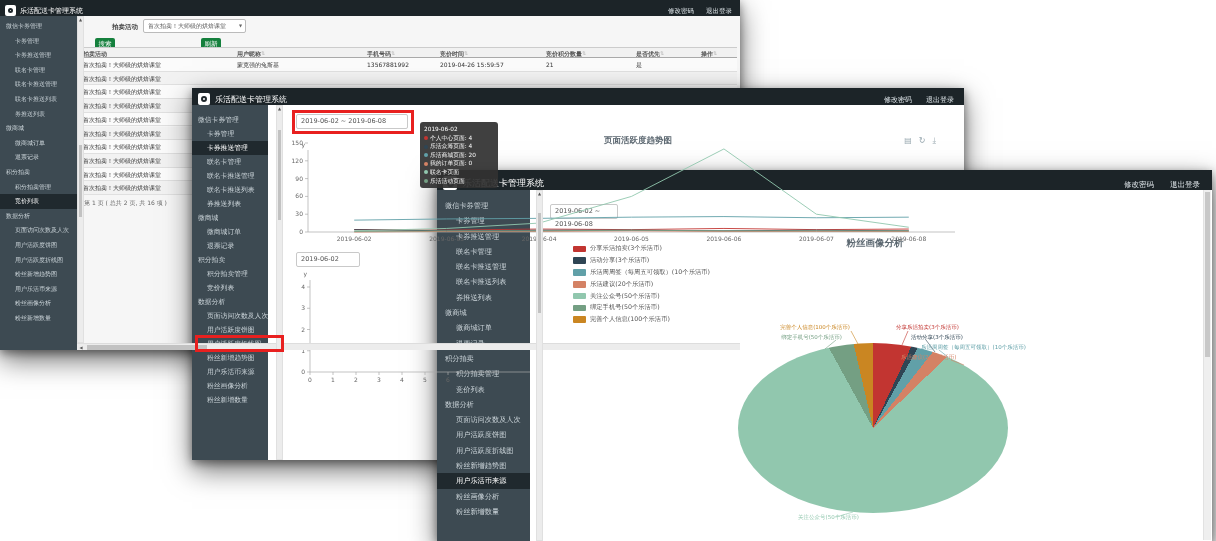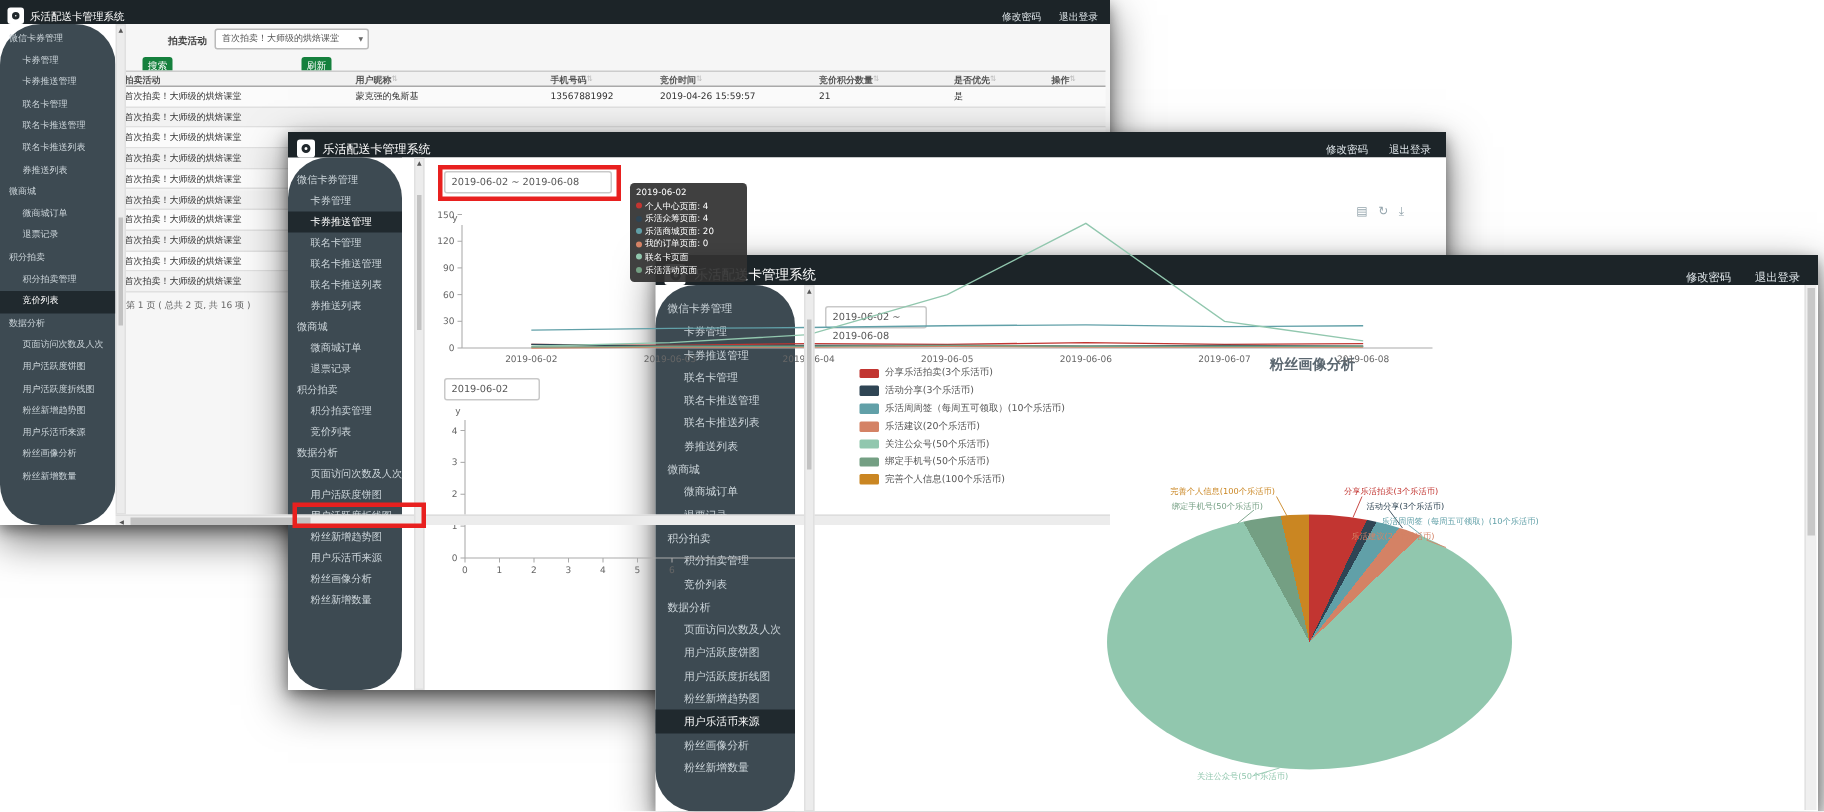--- a/index.html
+++ b/index.html
@@ -5,21 +5,21 @@
   html,body{margin:0;padding:0;background:#fff;}
   *{box-sizing:border-box;font-family:"DejaVu Sans",sans-serif;}
   #stage{position:relative;width:1216px;height:541px;overflow:hidden;background:#fff;}
   .window{position:absolute;background:#fff;box-shadow:0 10px 26px rgba(0,0,0,.55),0 3px 9px rgba(0,0,0,.42);}
   .hdr{position:absolute;left:0;top:0;right:0;background:#1c2428;display:flex;align-items:flex-end;}
   .logo{background:#fff;border-radius:2px;display:flex;align-items:center;justify-content:center;flex:0 0 auto;}
   .logo i{display:block;border:2px solid #20282c;border-radius:50%;}
   .hdr-title{color:#fff;white-space:nowrap;}
   .hdr-links{margin-left:auto;display:flex;color:#dde4e8;}
   .hdr-links span{cursor:pointer;white-space:nowrap;}
-  .sidebar{position:absolute;background:#3d4a52;overflow:visible;border-radius:27px;}
+  .sidebar{position:absolute;background:#3d4a52;overflow:visible;}
   .sb-row{position:relative;color:#ccd5da;white-space:nowrap;cursor:pointer;}
   .sb-row.sel{background:#20292e;color:#fff;}
   .sb-row.annotated::after{content:'';position:absolute;left:3px;right:-16px;top:-2px;bottom:-1px;border:3px solid #e8201f;z-index:9;}
   .content{position:absolute;background:#fff;overflow:hidden;}
   .cstrip{position:absolute;background:#ececec;border:1px solid #e0e0e0;z-index:5;}
   .cstrip .arr{position:absolute;top:0;left:0;right:0;text-align:center;font-size:4px;color:#555;line-height:6px;}
   .cstrip .thumb{position:absolute;left:1px;right:1px;background:#c2c2c2;}
   
   .w1{left:0;top:0;width:740px;height:350px;}
   .w1 .hdr{height:16px;padding:0 8px 0 5px;}
@@ -228,20 +228,21 @@
         <div class="sb-row item">粉丝画像分析</div>
         <div class="sb-row item">粉丝新增数量</div>
       </div>
     <div class="content">
       <div class="cstrip vstrip">
         <span class="arr">▲</span>
         <span class="thumb" style="top:24px;height:90px;"></span>
       </div>
       <div class="redbox" style="left:24px;top:5px;width:122px;height:24px;"></div>
       <span class="date-input" style="left:28px;top:9px;width:112px;height:15px;">2019-06-02 ~ 2019-06-08</span>
+      <div class="chart-title">页面活跃度趋势图</div>
       <div class="toolbox" id="w2-toolbox">
           <span>▤</span>
           <span>↻</span>
           <span>⤓</span>
         </div>
       <svg id="w2-svg" width="696" height="355">
           <line x1="40" y1="45" x2="40" y2="127" stroke="#aaa" stroke-width="0.7"></line>
           <line x1="40" y1="127" x2="687" y2="127" stroke="#aaa" stroke-width="0.7"></line>
           <text x="37" y="42" text-anchor="end" font-size="6" fill="#666">y</text>
           <line x1="37" y1="38" x2="40" y2="38" stroke="#aaa" stroke-width="0.7"></line>

